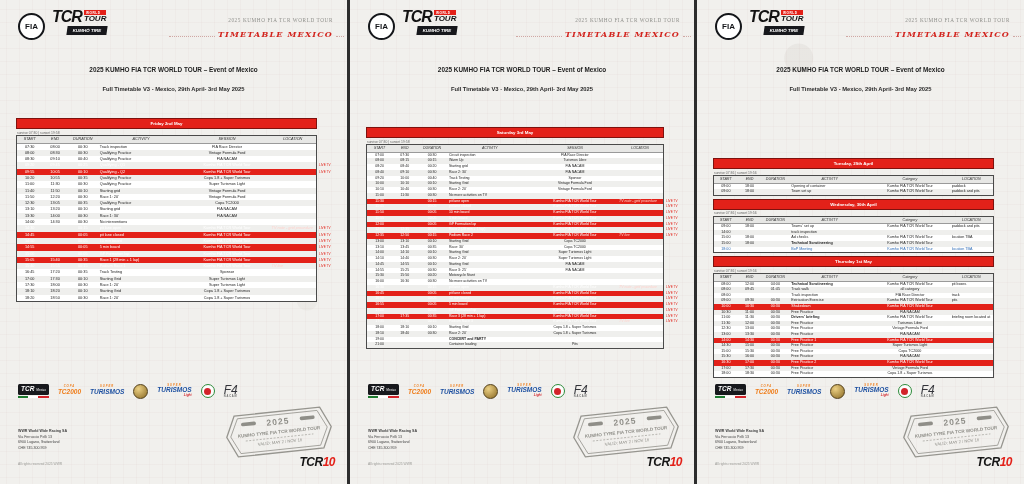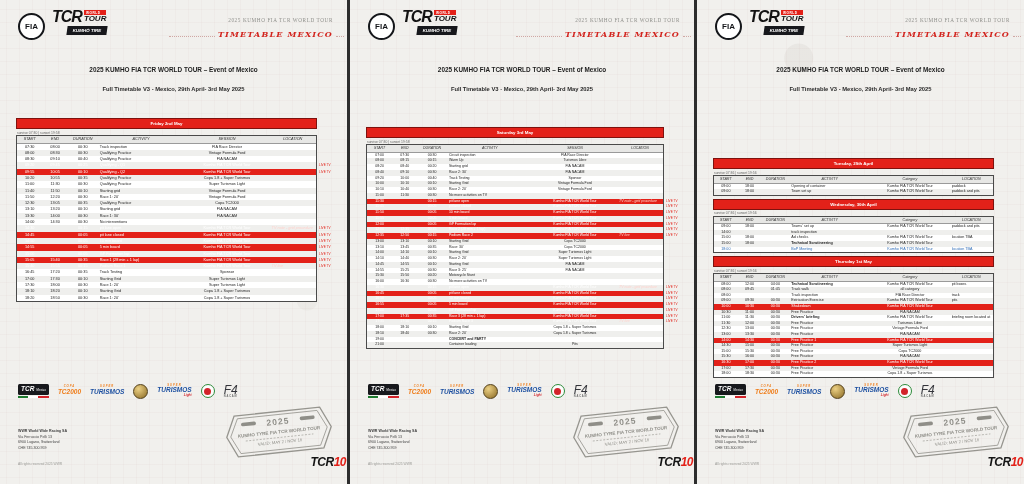--- a/index.html
+++ b/index.html
@@ -67,21 +67,21 @@
   .badge-gold .core{width:13px;height:13px;border-radius:50%;background:radial-gradient(circle at 35% 30%,#ecd084,#8a6a24);border:1px solid #53401a;}
   .badge-green .core{width:12px;height:12px;border-radius:50%;background:#fdfdfd;border:1.8px solid #2e8b3a;position:relative;}
   .badge-green .core::after{content:"";position:absolute;inset:2.5px;border-radius:50%;background:#d2232a;}
   .f4-main{font-size:12px;font-weight:400;font-style:italic;color:#33343a;}
   .f4-sub{font-size:2.6px;font-weight:700;color:#6a6a6a;letter-spacing:0.8px;}
   .address{position:absolute;top:429px;left:18px;font-size:3.6px;color:#3f3f3f;line-height:1.55;}
   .addr-line.first{font-weight:700;}
   .rights{position:absolute;top:462px;left:18px;font-size:3.3px;color:#9b9b97;}
   .stamp{position:absolute;top:410px;right:14px;width:108px;height:44px;transform:rotate(-6deg);}
   .stamp svg{display:block;}
-  .tcr10{position:absolute;top:455px;right:1px;font-style:italic;font-weight:800;font-size:12px;letter-spacing:-0.5px;}
+  .tcr10{position:absolute;top:455px;right:12px;font-style:italic;font-weight:800;font-size:12px;letter-spacing:-0.5px;}
   .t10b{color:#141414;}
   .t10r{color:#e32119;}
 </style>
 </head>
 <body>
 
 <div id="board">
     <div class="page" style="left: 0px; width: 347px;">
       <div class="page-header">
         <div class="fia-badge">FIA</div>

